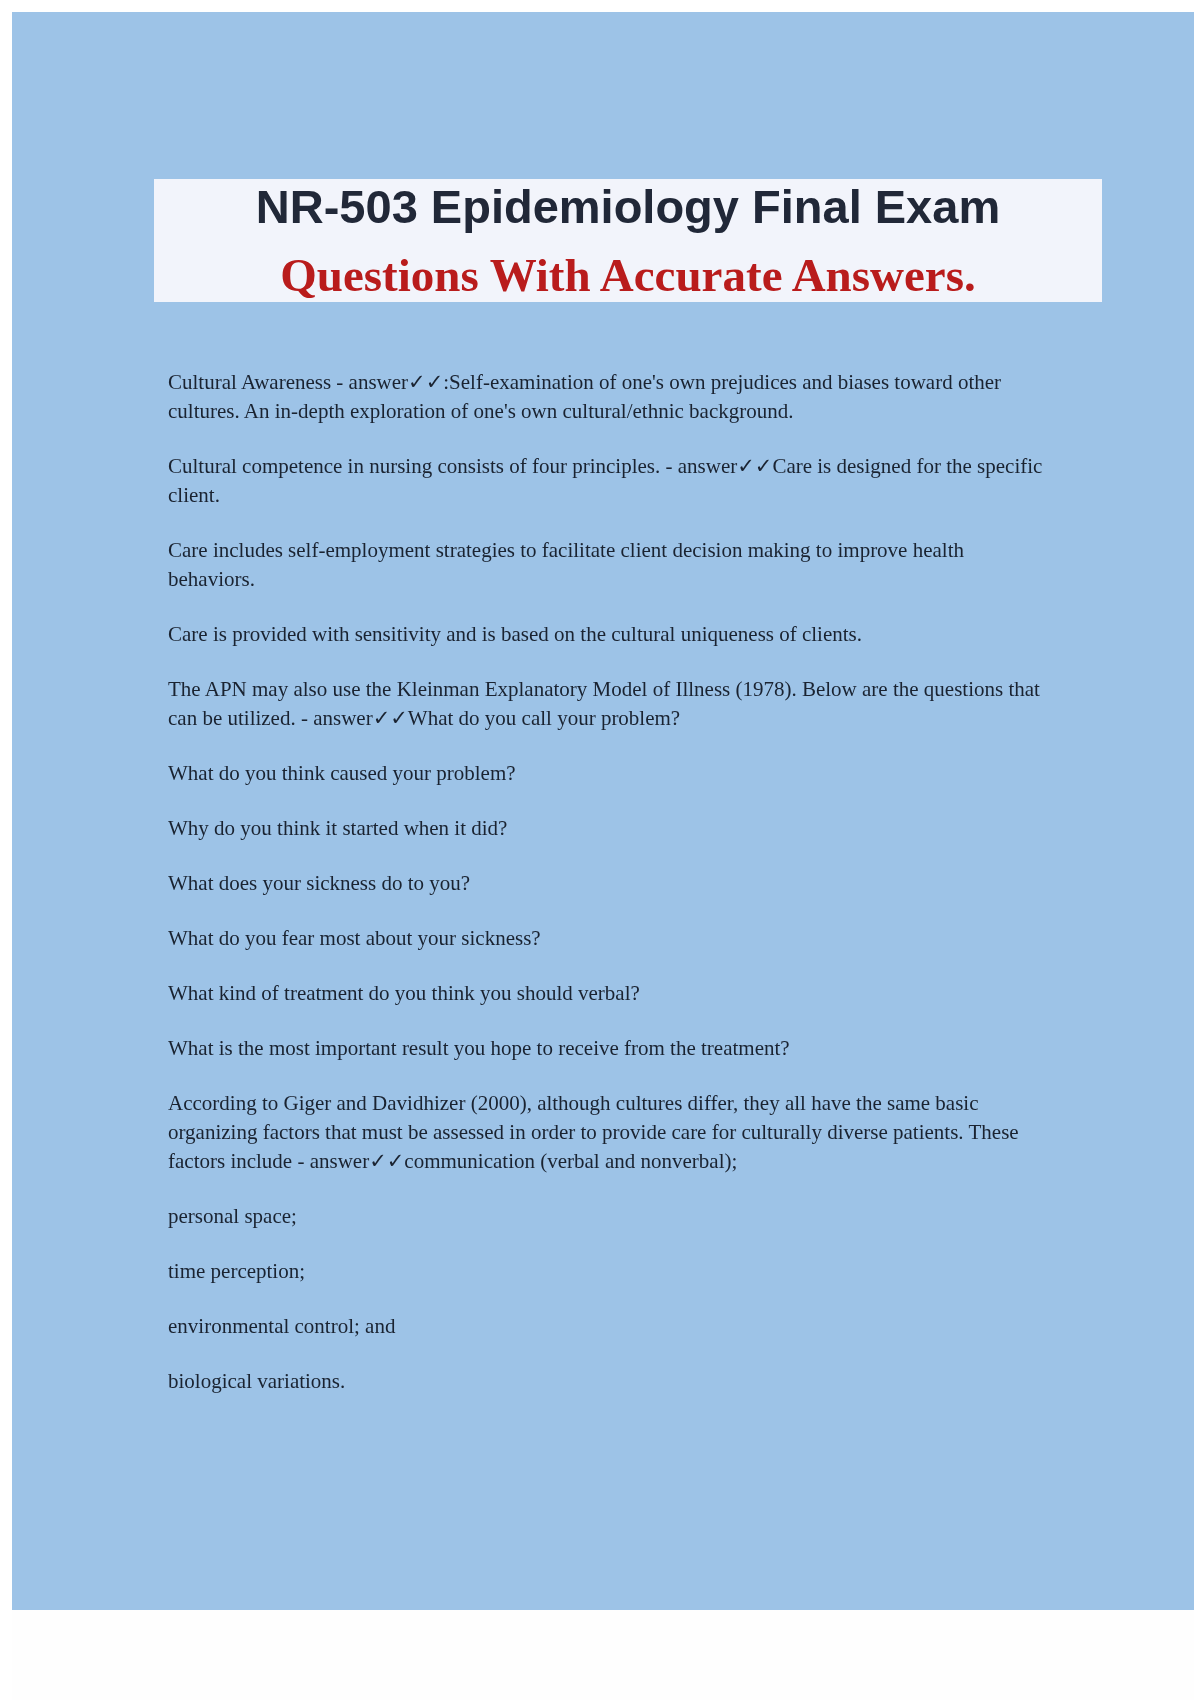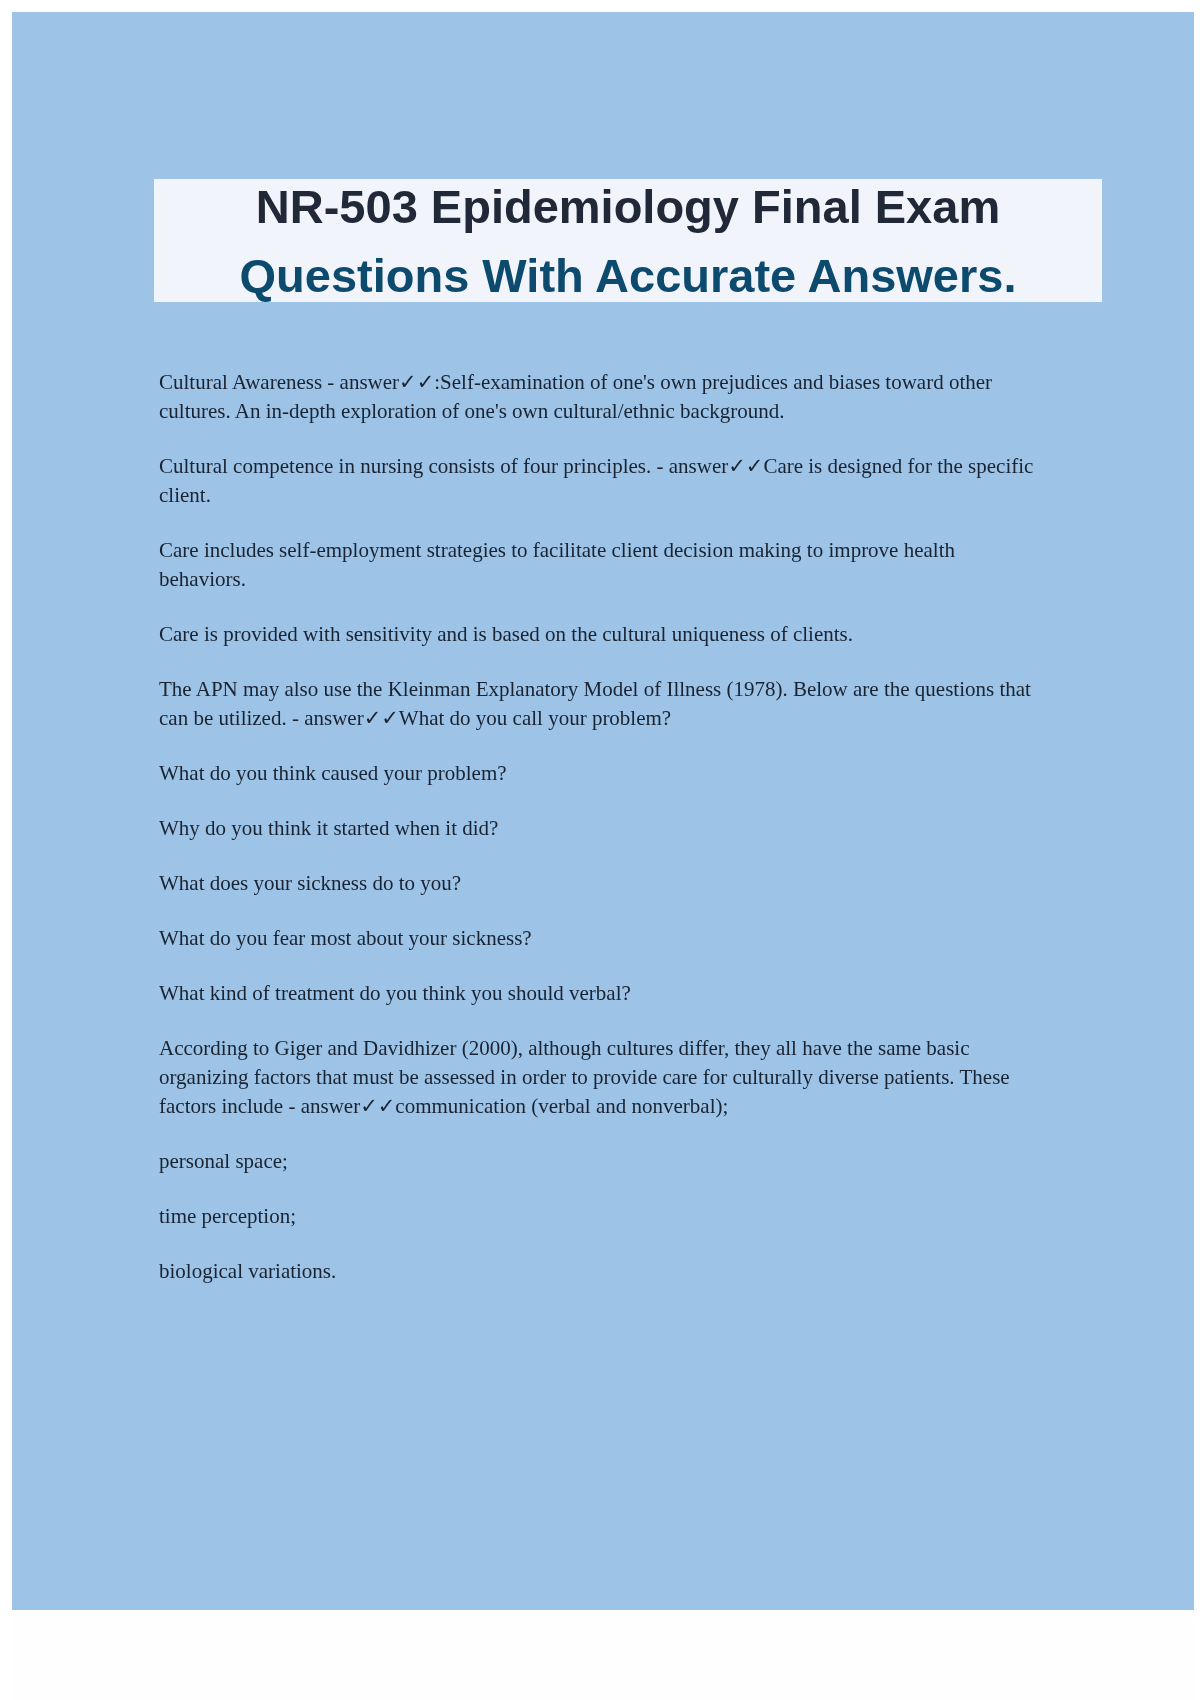--- a/index.html
+++ b/index.html
@@ -33,21 +33,21 @@
     font-family: "Liberation Sans", sans-serif;
     font-weight: bold;
     font-size: 47px;
     line-height: 57px;
     text-align: center;
     letter-spacing: 0px;
     white-space: nowrap;
   }
   .document-text {
     position: absolute;
-    left: 135px;
+    left: 144px;
     top: 344px;
     width: 905px;
   }
   .para {
     font-family: "Liberation Serif", serif;
     font-size: 21px;
     line-height: 29px;
     margin: 0 0 14px 0;
     text-align: left;
   }
@@ -62,39 +62,41 @@
 </head>
 <body>
 
 <div class="page">
 
   <div class="blue-section" style="background: rgb(157, 195, 231);">
 
     <div class="title-banner" style="background: rgb(242, 244, 251);">
       <h1 style="display:contents;">
         <div class="title-line" style="color: rgb(33, 40, 56);">NR-503 Epidemiology Final Exam</div>
-        <div class="title-line" style="color: #0c4a6e;">Questions With Accurate Answers.</div>
+        <div class="title-line" style="color: #b91c1c; font-family: Liberation Serif, serif;">Questions With Accurate Answers.</div>
       </h1>
     </div>
 
     <div class="document-text" style="color: rgb(26, 35, 49);">
 
     <p class="para">Cultural Awareness - answer✓✓:Self-examination of one's own prejudices and biases toward other cultures. An in-depth exploration of one's own cultural/ethnic background.</p>
         <p class="para">Cultural competence in nursing consists of four principles. - answer✓✓Care is designed for the specific client.</p>
         <p class="para">Care includes self-employment strategies to facilitate client decision making to improve health behaviors.</p>
         <p class="para">Care is provided with sensitivity and is based on the cultural uniqueness of clients.</p>
         <p class="para">The APN may also use the Kleinman Explanatory Model of Illness (1978). Below are the questions that can be utilized. - answer✓✓What do you call your problem?</p>
         <p class="para">What do you think caused your problem?</p>
         <p class="para">Why do you think it started when it did?</p>
         <p class="para">What does your sickness do to you?</p>
         <p class="para">What do you fear most about your sickness?</p>
         <p class="para">What kind of treatment do you think you should verbal?</p>
+        <p class="para">What is the most important result you hope to receive from the treatment?</p>
         <p class="para">According to Giger and Davidhizer (2000), although cultures differ, they all have the same basic organizing factors that must be assessed in order to provide care for culturally diverse patients. These factors include - answer✓✓communication (verbal and nonverbal);</p>
         <p class="para">personal space;</p>
         <p class="para">time perception;</p>
+        <p class="para">environmental control; and</p>
         <p class="para">biological variations.</p>
       </div>
 
   </div>
 
   <div class="footer-strip" style="background: rgb(254, 254, 254);">
     
   </div>
 
 </div>

